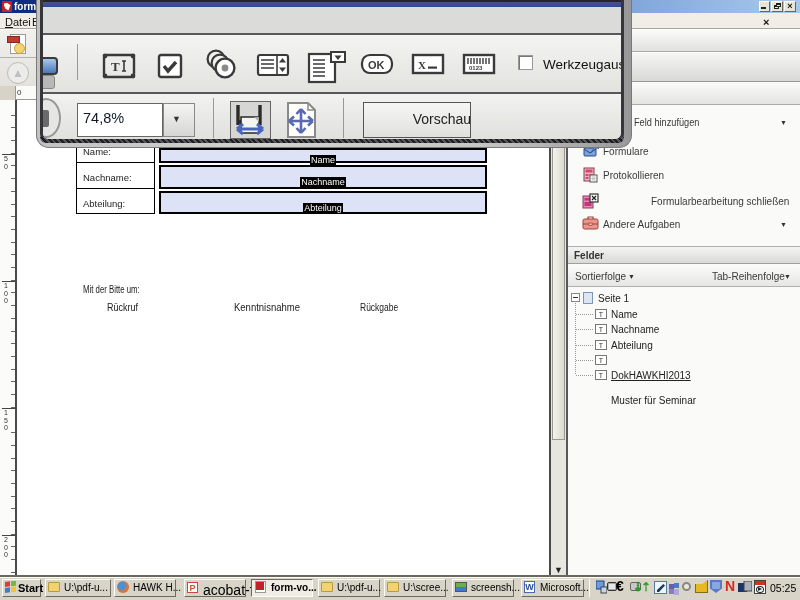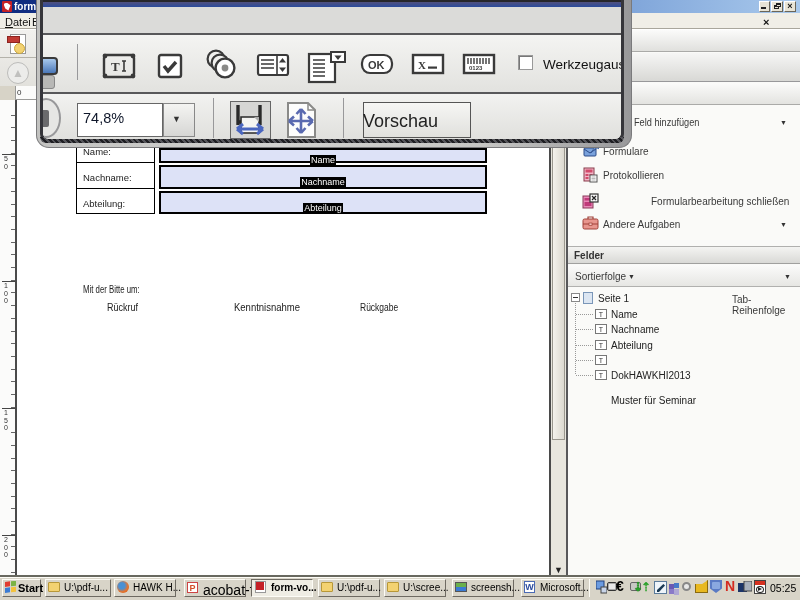--- a/index.html
+++ b/index.html
@@ -128,21 +128,21 @@
 </svg>
 <div class="abs" style="left:603px;top:219px;font-size:10px;color:#3a3a3a;">Andere Aufgaben</div>
 <div class="abs" style="left:780px;top:221px;font-size:7px;color:#333;">▼</div>
 
 <div class="abs" style="left:568px;top:246px;width:232px;height:18px;background:linear-gradient(#f4f4f2,#d9d9d6);border-top:1px solid #b0b0ae;border-bottom:1px solid #a0a09e;"></div>
 <div class="abs" style="left:574px;top:250px;font-size:10px;font-weight:bold;color:#333;">Felder</div>
 
 <div class="abs" style="left:568px;top:265px;width:232px;height:22px;background:linear-gradient(#fbfbfa,#e6e6e3);border-bottom:1px solid #b0b0ae;"></div>
 <div class="abs" style="left:575px;top:271px;font-size:10px;color:#3a3a3a;">Sortierfolge</div>
 <div class="abs" style="left:628px;top:273px;font-size:7px;color:#333;">▼</div>
-<div class="abs" style="left:732px;top:271px;font-size:10px;color:#3a3a3a;margin-top:23px;">Tab-Reihenfolge</div>
+<div class="abs" style="left:712px;top:271px;font-size:10px;color:#3a3a3a;">Tab-Reihenfolge</div>
 <div class="abs" style="left:784px;top:273px;font-size:7px;color:#333;">▼</div>
 
 <div class="abs" style="left:571px;top:293px;width:9px;height:9px;background:#fff;border:1px solid #888;"></div>
 <div class="abs" style="left:573px;top:297px;width:5px;height:1px;background:#333;"></div>
 <div class="abs" style="left:583px;top:292px;width:10px;height:12px;background:#dce6f2;border:1px solid #7a96b8;"></div>
 <div class="abs" style="left:598px;top:293px;font-size:10px;color:#222;">Seite 1</div>
 <div class="abs" style="left:575px;top:303px;width:1px;height:72px;background:repeating-linear-gradient(to bottom,#999 0 1px,transparent 1px 2px);"></div>
 <div class="abs" style="left:576px;top:314px;width:18px;height:1px;background:repeating-linear-gradient(to right,#999 0 1px,transparent 1px 2px);"></div>
 <div class="abs" style="left:576px;top:329px;width:18px;height:1px;background:repeating-linear-gradient(to right,#999 0 1px,transparent 1px 2px);"></div>
 <div class="abs" style="left:576px;top:345px;width:18px;height:1px;background:repeating-linear-gradient(to right,#999 0 1px,transparent 1px 2px);"></div>
@@ -151,21 +151,21 @@
 
 <div class="abs" style="left:595px;top:309px;width:12px;height:10px;border:1px solid #777;background:#fff;font-size:7px;text-align:center;line-height:9px;color:#333;">T</div>
 <div class="abs" style="left:611px;top:309px;font-size:10px;color:#222;">Name</div>
 <div class="abs" style="left:595px;top:324px;width:12px;height:10px;border:1px solid #777;background:#fff;font-size:7px;text-align:center;line-height:9px;color:#333;">T</div>
 <div class="abs" style="left:611px;top:324px;font-size:10px;color:#222;">Nachname</div>
 <div class="abs" style="left:595px;top:340px;width:12px;height:10px;border:1px solid #777;background:#fff;font-size:7px;text-align:center;line-height:9px;color:#333;">T</div>
 <div class="abs" style="left:611px;top:340px;font-size:10px;color:#222;">Abteilung</div>
 <div class="abs" style="left:595px;top:355px;width:12px;height:10px;border:1px solid #777;background:#fff;font-size:7px;text-align:center;line-height:9px;color:#333;">T</div>
 <div class="abs" style="left:611px;top:355px;font-size:10px;color:#222;margin-top:40px;">Muster für Seminar</div>
 <div class="abs" style="left:595px;top:370px;width:12px;height:10px;border:1px solid #777;background:#fff;font-size:7px;text-align:center;line-height:9px;color:#333;">T</div>
-<div class="abs" style="left:611px;top:370px;font-size:10px;color:#222;">DokHAWKHI2013</div>
+<div class="abs" style="left:611px;top:370px;font-size:10px;color:#222;text-decoration:underline;">DokHAWKHI2013</div>
 
 <div class="abs" id="fw" style="left:36px;top:0;width:596px;height:148px;">
   <div class="abs" style="left:0;top:0;width:596px;height:148px;background:linear-gradient(90deg,#c2c2c0,#d2d2d0 40%,#c6c6c4 75%,#98989a);border-radius:0 0 13px 13px;border:1px solid #7a7a7c;border-top:none;"></div>
   <div class="abs" style="left:4px;top:0;width:584px;height:143px;background:#35353a;border-radius:0 0 9px 9px;"></div>
   <div class="abs" style="left:4px;top:137px;width:584px;height:6px;background:repeating-linear-gradient(45deg,#1e1e22 0px,#1e1e22 2px,#55555a 2px,#55555a 4px);border-radius:0 0 9px 9px;"></div>
   <div class="abs" style="left:7px;top:0;width:578px;height:139px;background:#dbdbd9;border-radius:0 0 6px 6px;overflow:hidden;">
 
     <div class="abs" style="left:0;top:0;width:578px;height:2px;background:#26262a;"></div>
     <div class="abs" style="left:0;top:2px;width:578px;height:5px;background:linear-gradient(#50507e,#2a4a9c);"></div>
 
@@ -260,21 +260,21 @@
     <svg class="abs" style="left:240px;top:101px;" width="36" height="38" viewBox="0 0 36 38">
       <path d="M5 2 h20 l7 7 v27 h-27 z" fill="#fdfdfc" stroke="#8a8a88" stroke-width="2"></path>
       <path d="M25 2 l0 7 l7 0" fill="none" stroke="#8a8a88" stroke-width="1.5"></path>
       <path d="M18 8 v24 M18 8 l-4.5 5 M18 8 l4.5 5 M18 32 l-4.5 -5 M18 32 l4.5 -5" stroke="#5a6ab0" stroke-width="2.6" fill="none"></path>
       <path d="M6 20 h24 M6 20 l5 -4.5 M6 20 l5 4.5 M30 20 l-5 -4.5 M30 20 l-5 4.5" stroke="#5a6ab0" stroke-width="2.6" fill="none"></path>
     </svg>
 
     <div class="abs" style="left:300px;top:98px;width:1px;height:40px;background:#98989a;"></div>
 
     <div class="abs" style="left:320px;top:102px;width:108px;height:36px;background:linear-gradient(#f6f6f4,#e0e0dd);border:1px solid #555;"></div>
-    <div class="abs" style="left:320px;top:111px;width:108px;text-align:left;font-size:18px;color:#222;">Vorschau</div>
+    <div class="abs" style="left:320px;top:111px;width:108px;text-align:right;font-size:14px;color:#222;">Vorschau</div>
   </div>
 </div>
 
 <div class="abs" style="left:0;top:575px;width:800px;height:2px;background:#68685f;"></div>
 
 <div class="abs" style="left:0;top:577px;width:800px;height:23px;background:#d8d4c8;border-top:1px solid #fdfcf6;"></div>
 
 <div class="abs" style="left:2px;top:579px;width:39px;height:18px;background:#d8d4c8;border:1px solid;border-color:#fdfcf6 #6e6a62 #6e6a62 #fdfcf6;"></div>
 <svg class="abs" style="left:4px;top:581px;" width="13" height="13" viewBox="0 0 13 13">
   <rect x="1" y="1" width="5" height="5" fill="#e03c31" transform="skewY(-6)"></rect>

